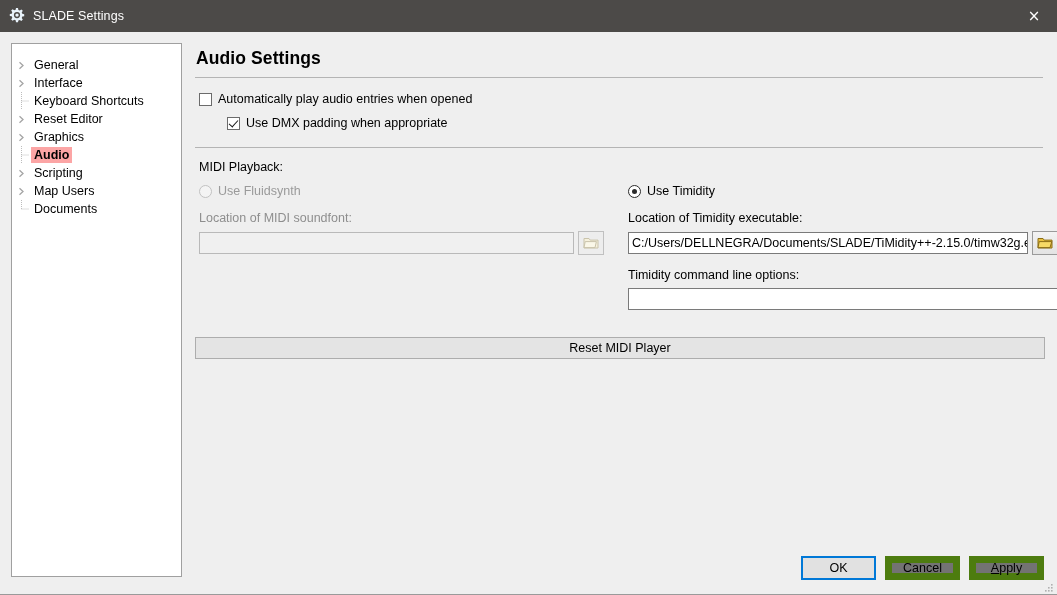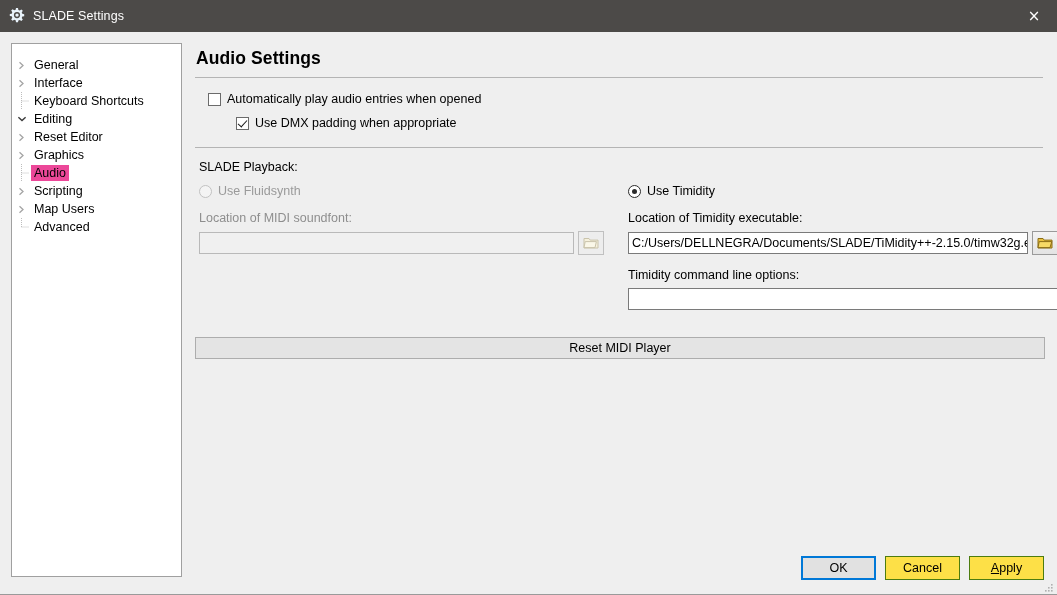--- a/index.html
+++ b/index.html
@@ -70,21 +70,22 @@
   }
   .tw {
     width: 19px; height: 18px;
     flex: 0 0 auto;
     position: relative;
     display: flex; align-items: center; justify-content: center;
   }
   .tw svg { display: block; }
   .tree-label { padding: 0 3px; line-height: 16px; }
   .tree-row.selected .tree-label {
-    background: #ec4899;
+    background: #fca5a5;
+    font-weight: bold;
   }
   .indent { width: 19px; flex: 0 0 auto; height: 18px; position: relative; }
 
   
   #content {
     position: absolute;
     left: 194px; top: 8px;
     width: 850px;
     height: 520px;
   }
@@ -98,21 +99,21 @@
   .hrule {
     height: 0;
     border-top: 1px solid #b4b4b4;
     margin: 8px 0 0 1px;
     width: 848px;
   }
 
   .check-row {
     display: flex; align-items: center;
     height: 20px;
-    margin-left: 14px;
+    margin-left: 5px;
     font-size: 12.5px;
     color: #000;
   }
   .check-row + .check-row { margin-top: 4px; padding-left: 28px; }
   .cbox {
     width: 13px; height: 13px;
     border: 1px solid #6b6b6b;
     background: #ffffff;
     margin-right: 6px;
     flex: 0 0 auto;
@@ -205,22 +206,22 @@
   
   #btnbar {
     position: absolute;
     right: 13px; bottom: 14px;
     display: flex;
     gap: 9px;
     padding-left: 24px;
   }
   .dlg-btn {
     width: 75px; height: 24px;
-    border: 1px solid #4d7c0f;
-    background: #fde047;
+    border: 7px solid #4d7c0f;
+    background: #737373;
     font-size: 12.5px;
     color: #000;
     display: flex; align-items: center; justify-content: center;
     font-family: "Liberation Sans", sans-serif;
   }
   .dlg-btn.default {
     border: 2px solid #0078d7;
     background: #e1e1e1;
   }
   .accel { text-decoration: underline; }
@@ -274,28 +275,20 @@
     <div class="tree-row">
       <span class="tw">
         <svg width="19" height="18" viewBox="0 0 19 18">
           <path d="M9.5 0V18" stroke="#bdbdbd" stroke-width="1" stroke-dasharray="1 1" fill="none"></path>
           <path d="M9.5 9H17" stroke="#bdbdbd" stroke-width="1" stroke-dasharray="1 1" fill="none"></path>
         </svg>
       </span>
       <span class="tree-label">Keyboard Shortcuts</span>
     </div>
 
-    <div class="tree-row">
-      <span class="tw">
-        <svg width="10" height="10" viewBox="0 0 10 10">
-            <path d="M1.4 3.2L5 6.6 8.6 3.2" fill="none" stroke="#3b3b3b" stroke-width="1.4"></path>
-          </svg>
-      </span>
-      <span class="tree-label">Editing</span>
-    </div>
 
 
     <div class="tree-row">
       <span class="tw">
         <svg width="9" height="9" viewBox="0 0 9 9">
             <path d="M2.5 1.3L6 4.5 2.5 7.7" fill="none" stroke="#a5a5a5" stroke-width="1.3"></path>
           </svg>
       </span>
       <span class="tree-label">Reset Editor</span>
     </div>
@@ -337,21 +330,21 @@
       <span class="tree-label">Map Users</span>
     </div>
 
     <div class="tree-row">
       <span class="tw">
         <svg width="19" height="18" viewBox="0 0 19 18">
           <path d="M9.5 0V9" stroke="#bdbdbd" stroke-width="1" stroke-dasharray="1 1" fill="none"></path>
           <path d="M9.5 9H17" stroke="#bdbdbd" stroke-width="1" stroke-dasharray="1 1" fill="none"></path>
         </svg>
       </span>
-      <span class="tree-label">Advanced</span>
+      <span class="tree-label">Documents</span>
     </div>
 
   </div>
 
   <div id="content">
 
     <div id="page-title">Audio Settings</div>
     <div class="hrule"></div>
 
     <div style="margin-top:11px;">
@@ -360,21 +353,21 @@
         <span>Automatically play audio entries when opened</span>
       </div>
       <div class="check-row">
         <span class="cbox checked"></span>
         <span>Use DMX padding when appropriate</span>
       </div>
     </div>
 
     <div class="hrule" style="margin-top:14px;"></div>
 
-    <div class="sec-label" style="margin-top:12px;">SLADE Playback:</div>
+    <div class="sec-label" style="margin-top:12px;">MIDI Playback:</div>
 
     <div style="position:relative; margin-top:8px; height:120px;">
 
       <div style="position:absolute; left:5px; top:0; width:405px;">
         <div class="radio-row">
           <span class="radio disabled"></span>
           <span class="disabled-text">Use Fluidsynth</span>
         </div>
         <div class="field-label disabled-text" style="margin-top:11px;">Location of MIDI soundfont:</div>
         <div class="input-row" style="margin-top:6px;">

